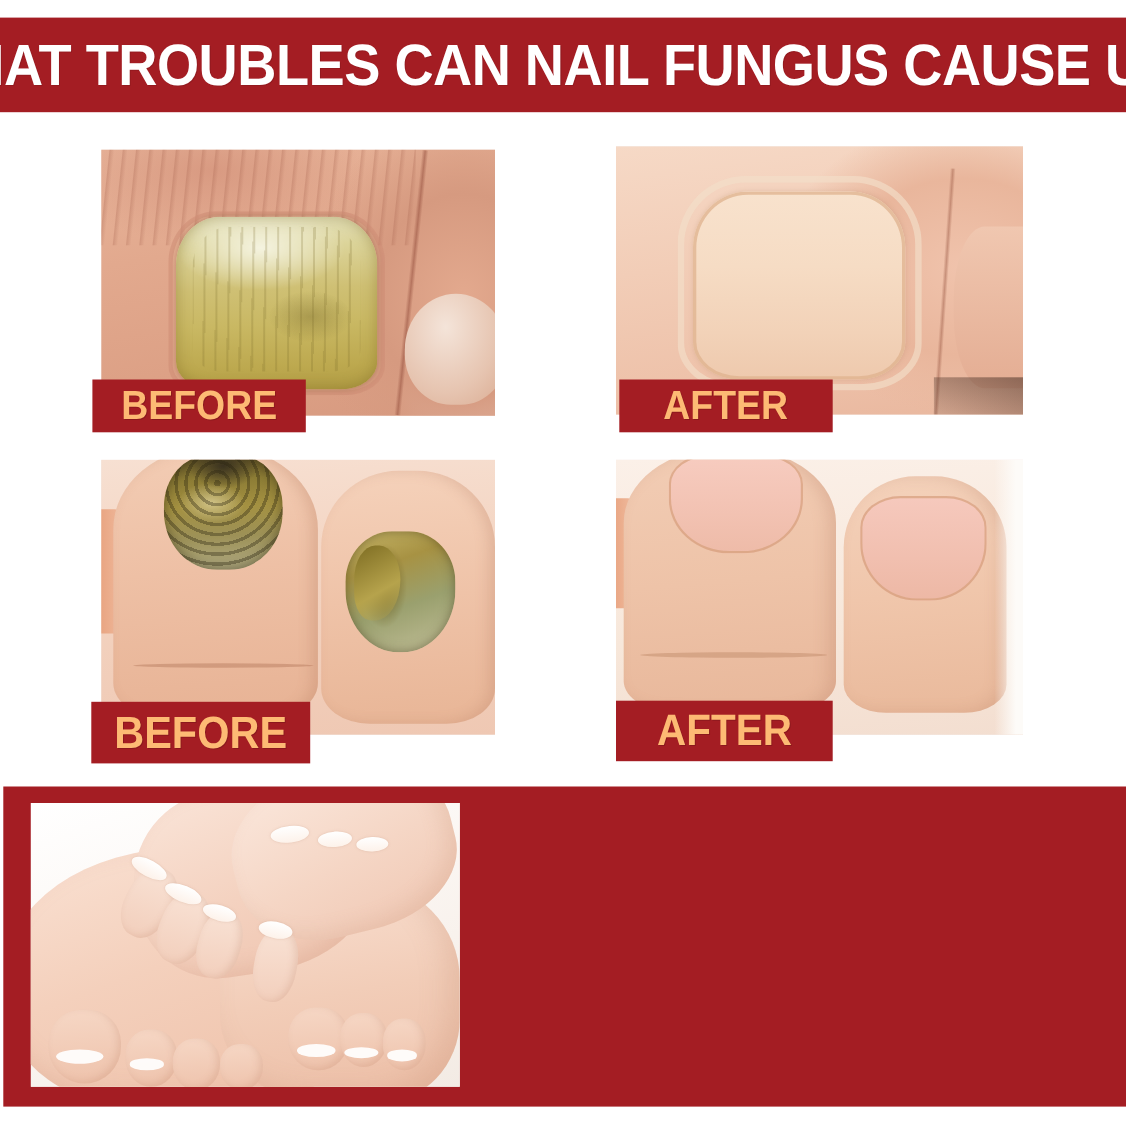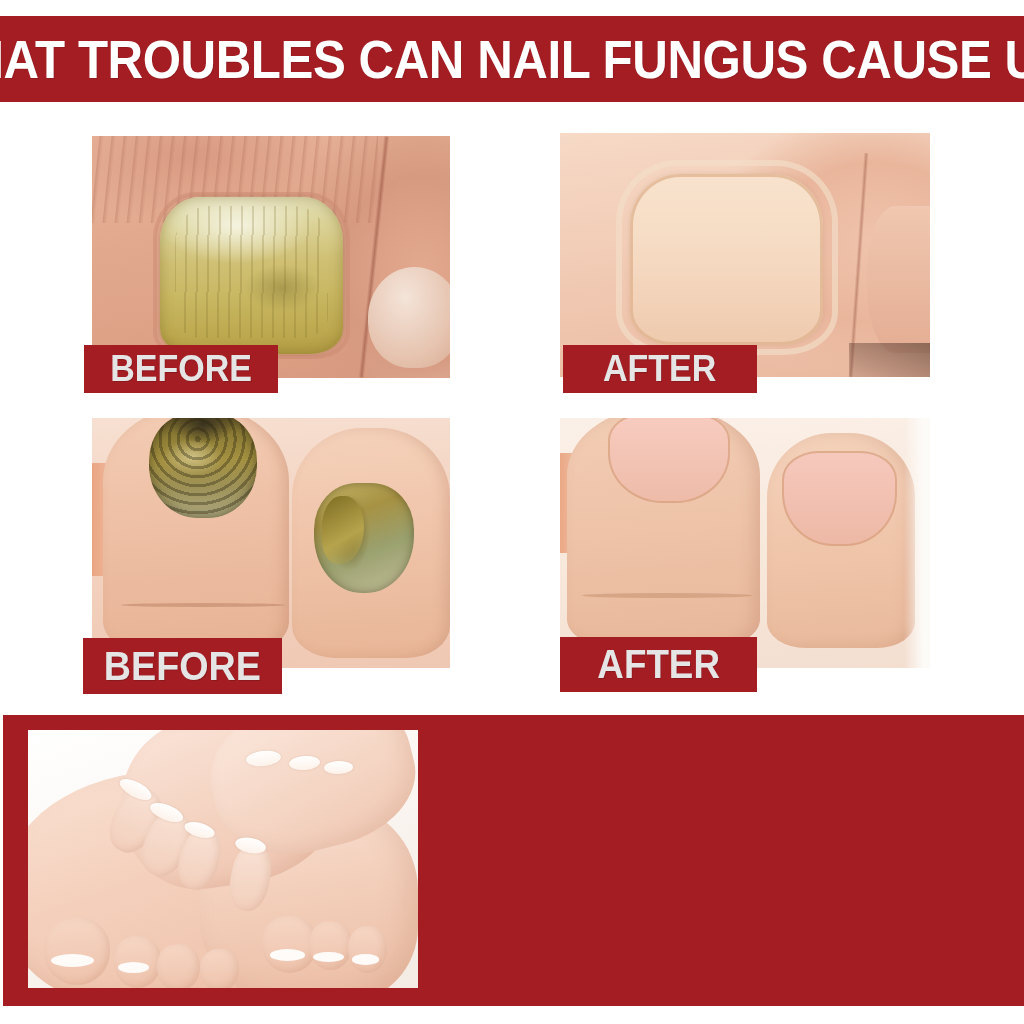--- a/index.html
+++ b/index.html
@@ -211,21 +211,21 @@
   .p-a2 .whiteR {
     position: absolute; right: 0; top: 0; width: 7%; height: 100%;
     background: linear-gradient(90deg, rgba(255,255,255,0) 0%, #fdfbf8 75%);
   }
 
   
   .ribbon {
     position: absolute;
     background: #A41D23;
     display: flex; align-items: center; justify-content: center;
-    color: #e5e5e5;
+    color: #fdba74;
     font-family: "Liberation Sans Narrow", "Liberation Sans", sans-serif;
     font-weight: 700;
     letter-spacing: 0px;
     text-shadow: 1px 1px 0 rgba(0,0,0,0.15);
   }
   .ribbon span { transform: scaleX(0.92); display: inline-block; white-space: nowrap; }
   .r-b1 { left: 84px;  top: 345px; width: 194px; height: 48px; font-size: 37px; }
   .r-a1 { left: 563px; top: 345px; width: 194px; height: 48px; font-size: 37px; }
   .r-b2 { left: 83px;  top: 638px; width: 199px; height: 56px; font-size: 41px; }
   .r-a2 { left: 560px; top: 637px; width: 197px; height: 55px; font-size: 40px; }

